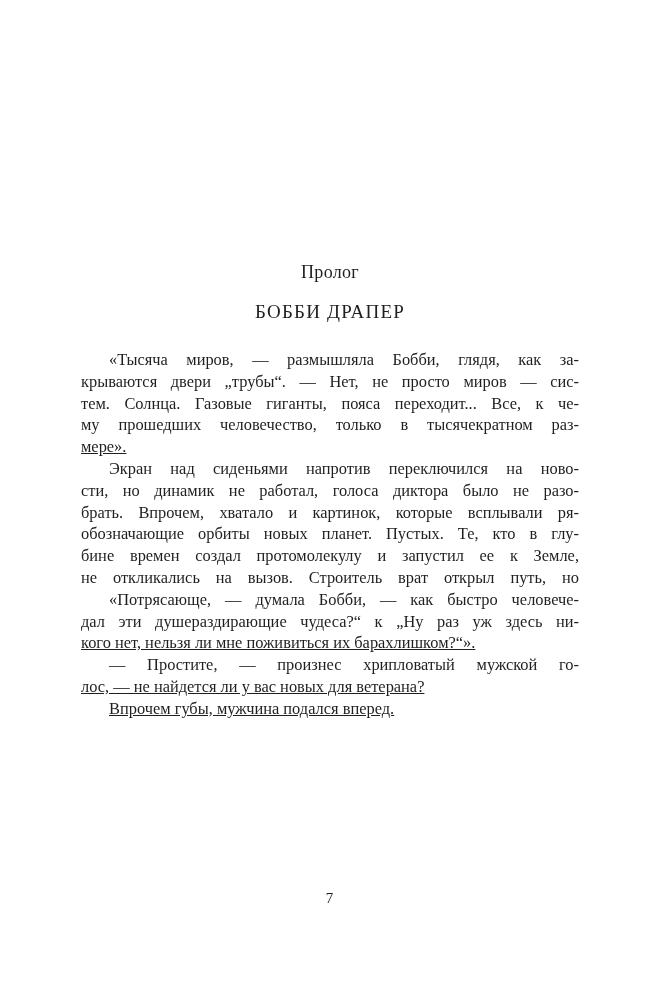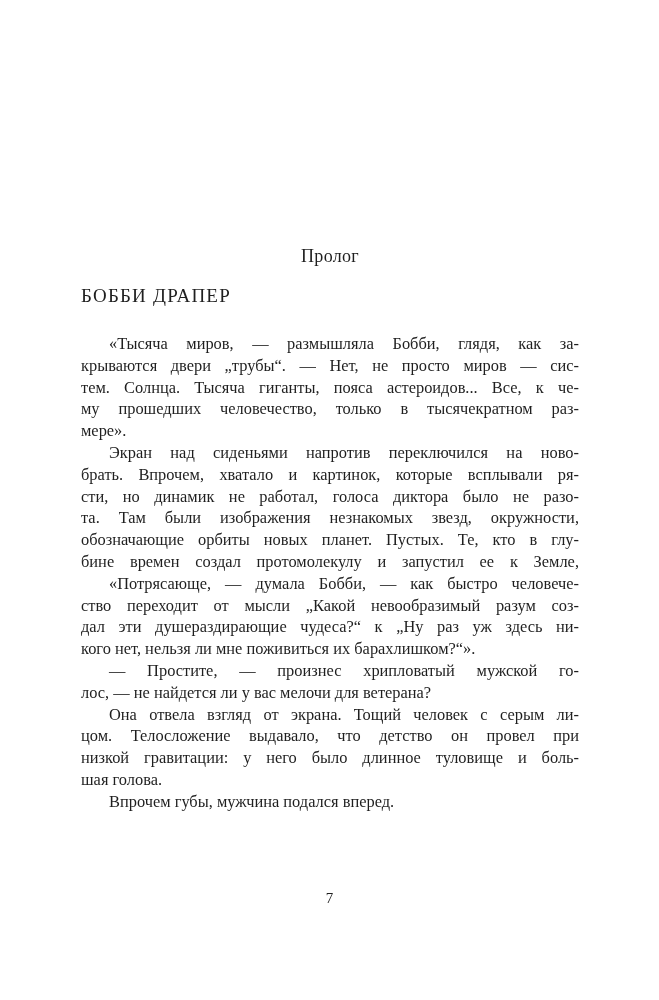--- a/index.html
+++ b/index.html
@@ -12,36 +12,36 @@
       width: 659px;
       height: 1000px;
       background: #ffffff;
       font-family: "Liberation Serif", "DejaVu Serif", serif;
       color: #1f1f1f;
       overflow: hidden;
     }
     .content {
       position: absolute;
       left: 81px;
-      top: 0;
+      top: 16px;
       width: 498px;
     }
     .chapter-title {
       margin: 0;
       padding-top: 246px;
       font-size: 18px;
       font-weight: normal;
       text-align: center;
       letter-spacing: 0.3px;
     }
     .chapter-subtitle {
       margin: 18px 0 0 0;
       font-size: 19px;
       font-weight: normal;
-      text-align: left;
+      text-align: center;
       letter-spacing: 1.2px;
     }
     .body-text {
       margin-top: 26px;
       font-size: 16.4px;
     }
     .para {
       margin: 0;
       padding: 0;
     }
@@ -49,20 +49,21 @@
       line-height: 21.8px;
       text-align: justify;
       text-align-last: justify;
       white-space: nowrap;
     }
     .line.first {
       text-indent: 28px;
     }
     .line.last {
       text-align-last: left;
+      text-decoration: underline;
     }
     .page-number {
       position: absolute;
       top: 890px;
       left: 0;
       width: 100%;
       text-align: center;
       font-size: 15px;
       color: #1f1f1f;
     }
@@ -71,47 +72,40 @@
 <body>
 
 <div class="sheet">
   <div class="content">
     <h2 class="chapter-title">Пролог</h2>
     <h1 class="chapter-subtitle">БОББИ ДРАПЕР</h1>
     <div class="body-text">
         <div class="para">
           <div class="line first">«Тысяча миров, — размышляла Бобби, глядя, как за-</div>
           <div class="line">крываются двери „трубы“. — Нет, не просто миров — сис-</div>
-          <div class="line">тем. Солнца. Тысяча гиганты, пояса астероидов... Все, к че-</div>
+          <div class="line">тем. Солнца. Газовые гиганты, пояса переходит... Все, к че-</div>
           <div class="line">му прошедших человечество, только в тысячекратном раз-</div>
           <div class="line last">мере».</div>
         </div>
         <div class="para">
           <div class="line first">Экран над сиденьями напротив переключился на ново-</div>
+          <div class="line">сти, но динамик не работал, голоса диктора было не разо-</div>
           <div class="line">брать. Впрочем, хватало и картинок, которые всплывали ря-</div>
-          <div class="line">сти, но динамик не работал, голоса диктора было не разо-</div>
-          <div class="line">та. Там были изображения незнакомых звезд, окружности,</div>
           <div class="line">обозначающие орбиты новых планет. Пустых. Те, кто в глу-</div>
           <div class="line">бине времен создал протомолекулу и запустил ее к Земле,</div>
+          <div class="line">не откликались на вызов. Строитель врат открыл путь, но</div>
         </div>
         <div class="para">
           <div class="line first">«Потрясающе, — думала Бобби, — как быстро человече-</div>
-          <div class="line">ство переходит от мысли „Какой невообразимый разум соз-</div>
           <div class="line">дал эти душераздирающие чудеса?“ к „Ну раз уж здесь ни-</div>
           <div class="line last">кого нет, нельзя ли мне поживиться их барахлишком?“».</div>
         </div>
         <div class="para">
           <div class="line first">— Простите, — произнес хрипловатый мужской го-</div>
-          <div class="line last">лос, — не найдется ли у вас мелочи для ветерана?</div>
-        </div>
-        <div class="para">
-          <div class="line first">Она отвела взгляд от экрана. Тощий человек с серым ли-</div>
-          <div class="line">цом. Телосложение выдавало, что детство он провел при</div>
-          <div class="line">низкой гравитации: у него было длинное туловище и боль-</div>
-          <div class="line last">шая голова.</div>
+          <div class="line last">лос, — не найдется ли у вас новых для ветерана?</div>
         </div>
         <div class="para">
           <div class="line first last">Впрочем губы, мужчина подался вперед.</div>
         </div>
       </div>
   </div>
   <div class="page-number">7</div>
 </div>
 
 </body></html>

